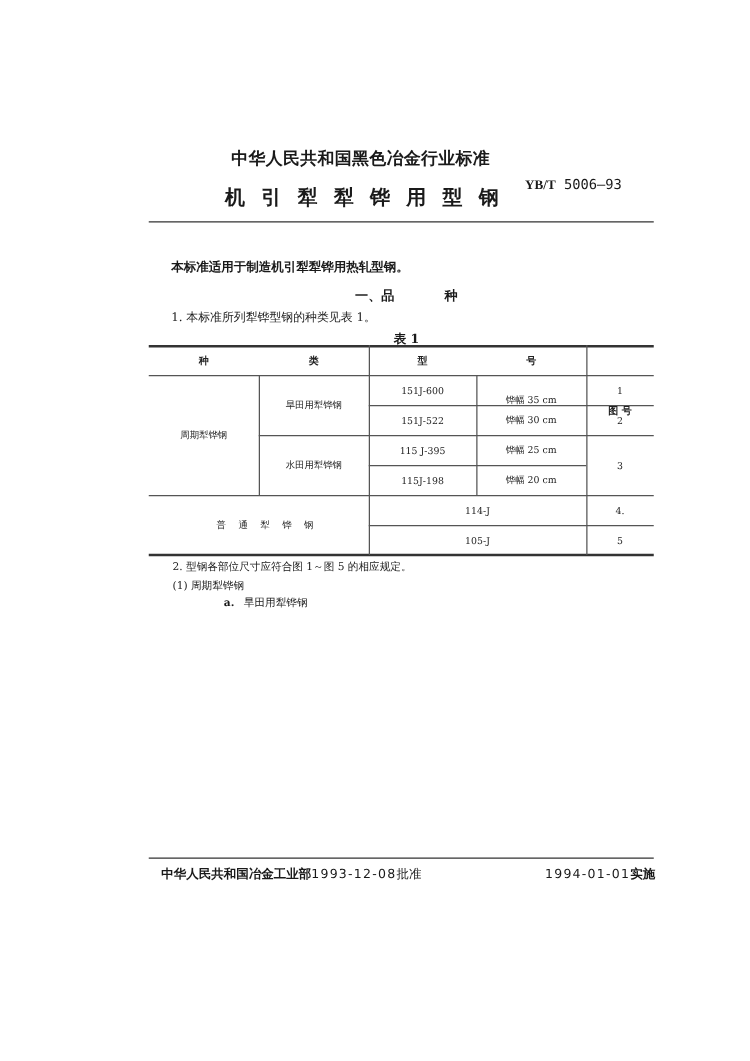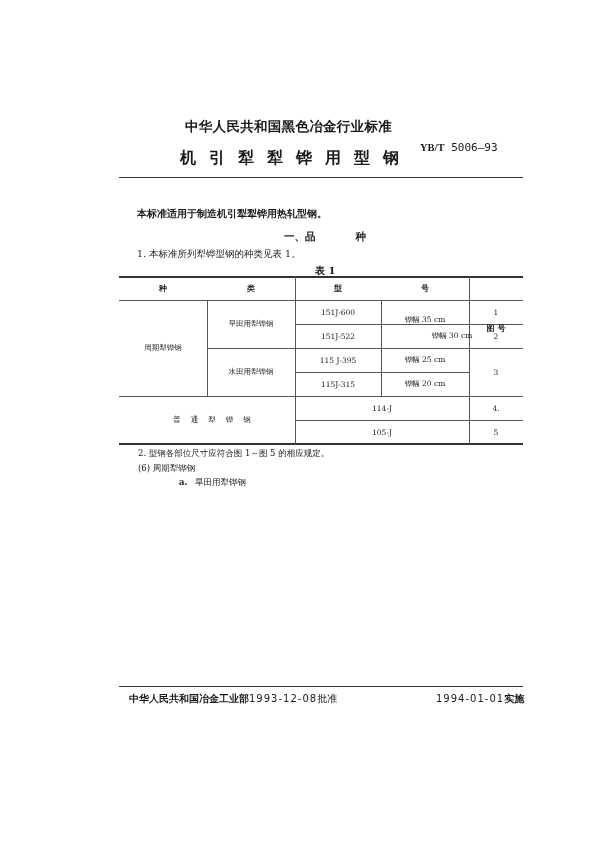--- a/index.html
+++ b/index.html
@@ -95,36 +95,36 @@
   <div class="cell" style="left:0;top:24px;width:88px;height:96px;">周期犁铧钢</div>
   <div class="cell" style="left:88px;top:24px;width:88px;height:48px;">旱田用犁铧钢</div>
   <div class="cell" style="left:88px;top:72px;width:88px;height:48px;">水田用犁铧钢</div>
   <div class="cell spaced" style="left:0;top:120px;width:176px;height:48px;">普通犁铧钢</div>
 
   <div class="cell" style="left:176px;top:24px;width:86px;height:24px;">151J-600</div>
   <div class="cell" style="left:262px;top:16px;width:88px;height:24px;margin-top:16px;">铧幅 35 cm</div>
   <div class="cell" style="left:350px;top:24px;width:54px;height:24px;">1</div>
 
   <div class="cell" style="left:176px;top:48px;width:86px;height:24px;">151J-522</div>
-  <div class="cell" style="left:262px;top:48px;width:88px;height:24px;margin-left:27px;">铧幅 30 cm</div>
+  <div class="cell" style="left:262px;top:48px;width:88px;height:24px;">铧幅 30 cm</div>
   <div class="cell" style="left:350px;top:48px;width:54px;height:24px;">2</div>
 
   <div class="cell" style="left:176px;top:72px;width:86px;height:24px;">115 J-395</div>
   <div class="cell" style="left:262px;top:72px;width:88px;height:24px;">铧幅 25 cm</div>
   <div class="cell" style="left:350px;top:72px;width:54px;height:48px;">3</div>
 
-  <div class="cell" style="left:176px;top:96px;width:86px;height:24px;">115J-315</div>
+  <div class="cell" style="left:176px;top:96px;width:86px;height:24px;">115J-198</div>
   <div class="cell" style="left:262px;top:96px;width:88px;height:24px;">铧幅 20 cm</div>
 
   <div class="cell" style="left:176px;top:120px;width:174px;height:24px;">114-J</div>
   <div class="cell" style="left:350px;top:120px;width:54px;height:24px;">4.</div>
 
   <div class="cell" style="left:176px;top:144px;width:174px;height:24px;">105-J</div>
   <div class="cell" style="left:350px;top:144px;width:54px;height:24px;">5</div>
 </div>
 
 <div class="abs p3">2. 型钢各部位尺寸应符合图 1～图 5 的相应规定。</div>
-<div class="abs p4">(6) 周期犁铧钢</div>
+<div class="abs p4">(1) 周期犁铧钢</div>
 <div class="abs p5"><span class="lbl">a.</span><span>旱田用犁铧钢</span></div>
 
 <div class="abs hr-bot"></div>
 <div class="abs foot-l"><span class="cn">中华人民共和国冶金工业部</span><span class="dt">1993-12-08</span><span>批准</span></div>
 <div class="abs foot-r"><span class="dt">1994-01-01</span><span class="cn">实施</span></div>
 
 </body></html>

